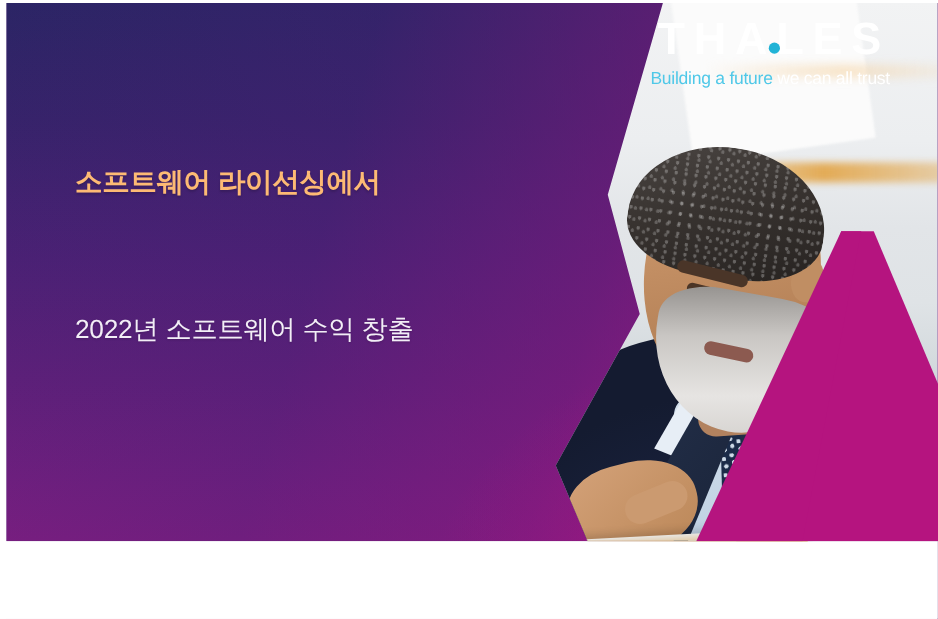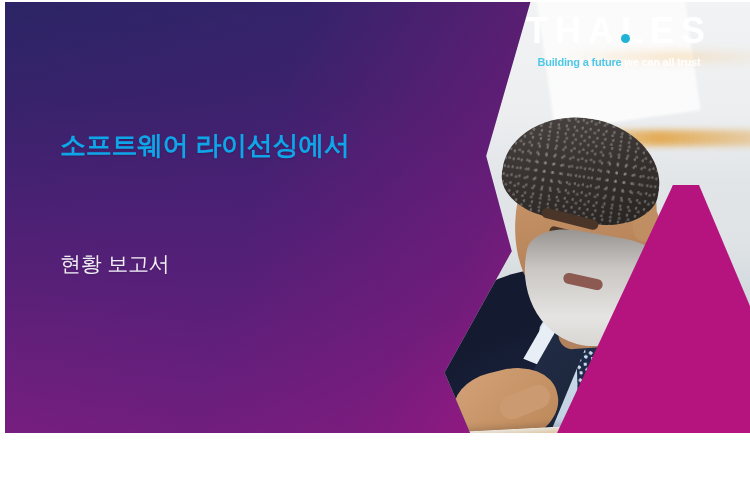--- a/index.html
+++ b/index.html
@@ -355,22 +355,22 @@
     pointer-events: none;
   }
   .chevron svg { display: block; width: 100%; height: 100%; }
 
   
   .headline {
     position: absolute;
     left: 55px;
     top: 118px;
     width: 430px;
-    color: #0ea5e9;
-    font-size: 26px;
+    color: #fdba74;
+    font-size: 22px;
     font-weight: bold;
     line-height: 55px;
     letter-spacing: -0.3px;
     text-shadow: 0 1px 2px rgba(0,0,0,0.18);
   }
   .headline .l2 { display: block; }
 
   .subhead {
     position: absolute;
     left: 55px;
@@ -408,26 +408,25 @@
     left: 95px;
     top: 20px;
     width: 9px;
     height: 9px;
     border-radius: 50%;
     background: #21b3d6;
   }
   .logo-tagline {
     display: block;
     margin-top: 7px;
-    font-size: 11px;
-    font-weight: bold;
+    font-size: 14px;
+    font-weight: normal;
     letter-spacing: -0.2px;
     line-height: 15px;
     white-space: nowrap;
-    text-align: center;
   }
   .tag-a { color: #4fc8e8; }
   .tag-b { color: #ffffff; }
 
   
   .frame-left {
     position: absolute;
     left: 0; top: 0;
     width: 5px; height: 495px;
     background: #ffffff;
@@ -495,21 +494,21 @@
         <path d="M 152 433 L 236 185 L 262 185 L 318 318 L 318 433 Z" fill="#B5147F"></path>
         <path d="M 120 433 L 236 185 L 252 185 L 205 433 Z" fill="#B5147F"></path>
       </svg>
     </div>
 
     <div class="headline">
       <span class="l1">소프트웨어 라이선싱에서</span>
     </div>
 
     <div class="subhead">
-      <span class="l2">현황 보고서</span>
+      <span class="l1">2022년 소프트웨어 수익 창출</span>
     </div>
 
     <div class="logo">
       <span class="logo-wordmark">THALES</span>
       <span class="logo-dot"></span>
       <span class="logo-tagline"><span class="tag-a">Building a future</span><span class="tag-b"> we can all trust</span></span>
     </div>
 
   </div>
 

